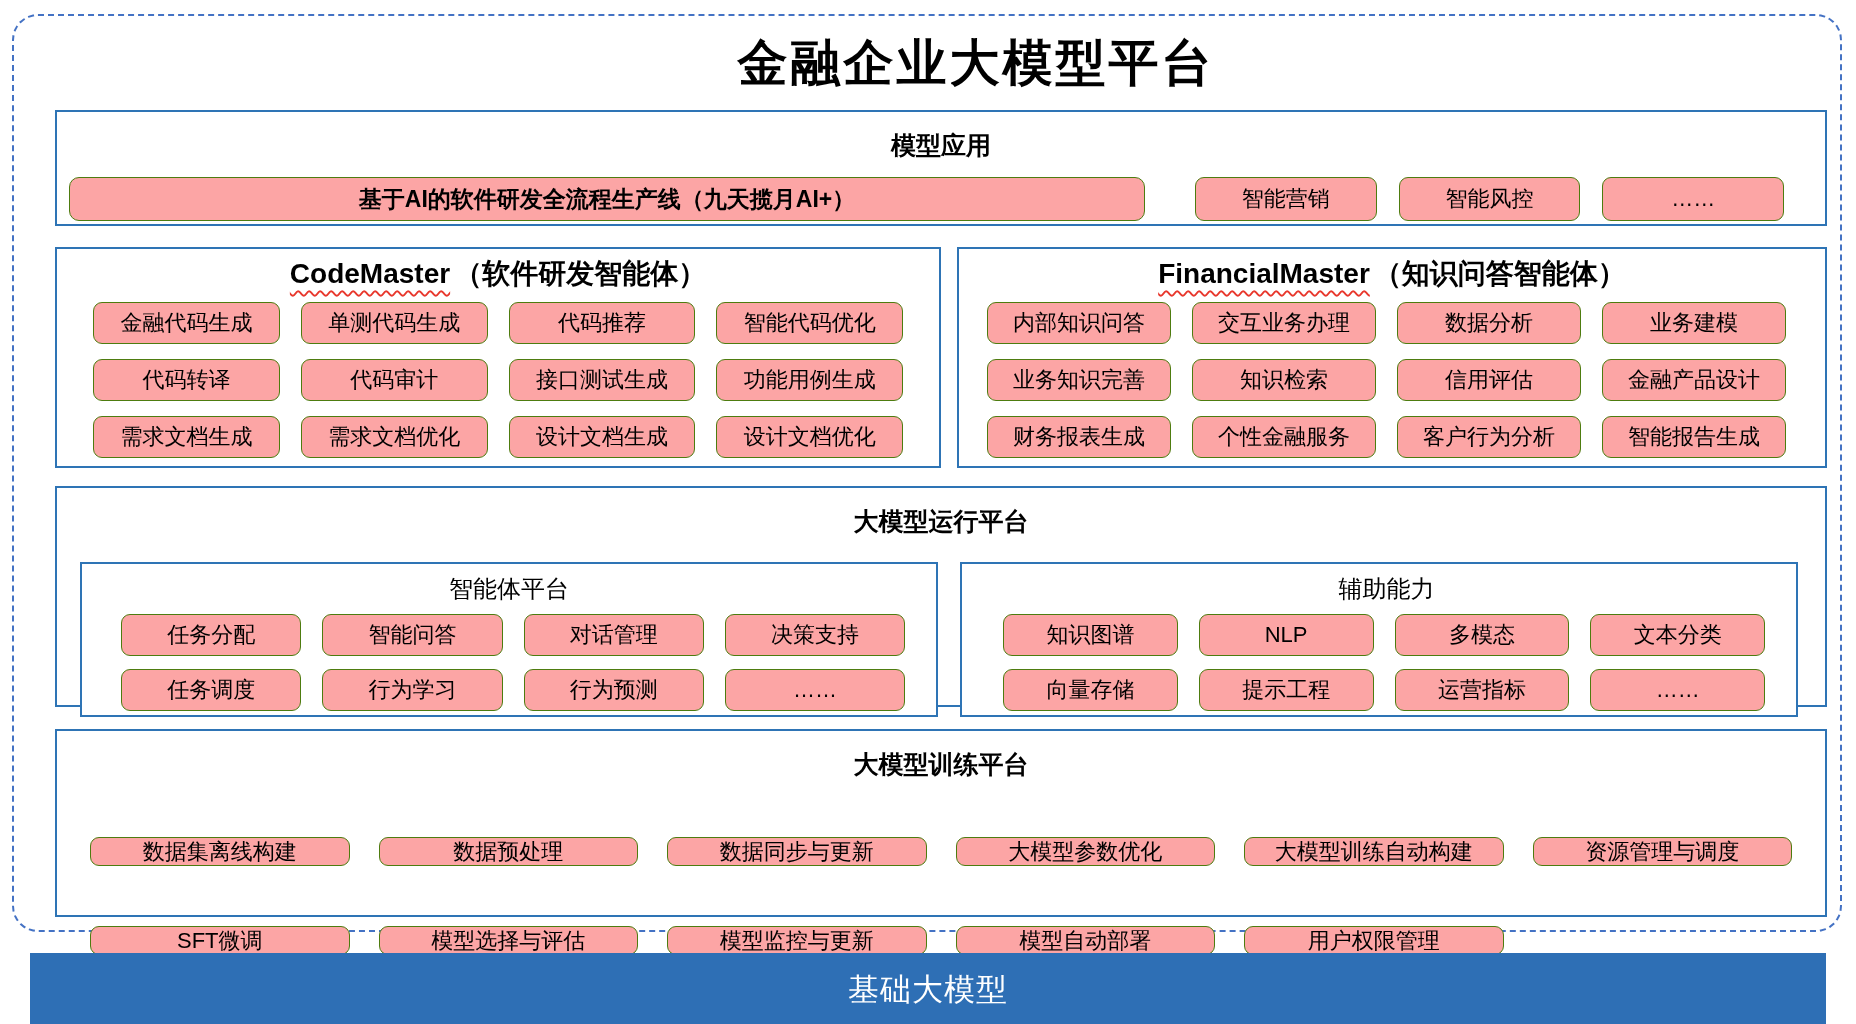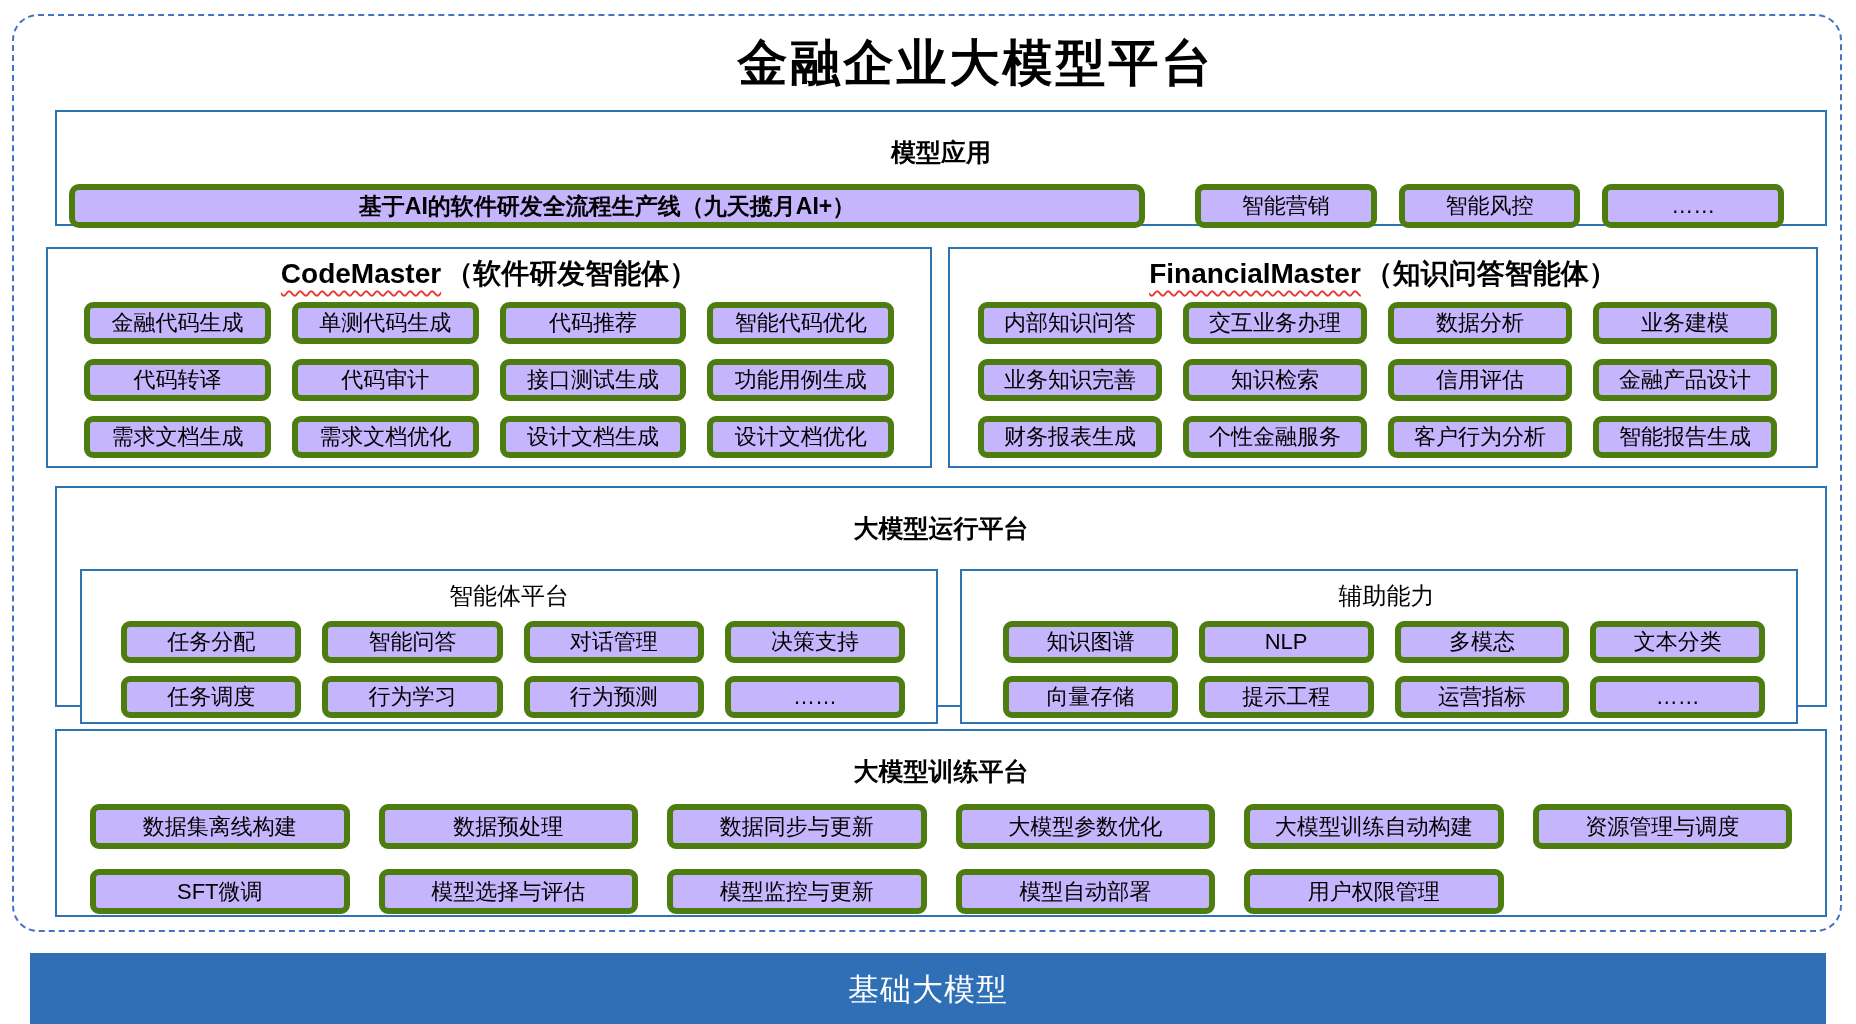--- a/index.html
+++ b/index.html
@@ -12,32 +12,32 @@
     border:2px dashed #4472c4;border-radius:26px;box-sizing:border-box;
   }
   .page-title{
     position:absolute;top:30px;left:0;width:100%;margin:0;text-align:center;
     font-family:"DejaVu Serif",serif;font-weight:700;font-size:50px;letter-spacing:3px;padding-left:48px;
   }
   .sec{
     position:absolute;left:55px;width:1772px;border:2px solid #2e74b5;
     background:#fff;box-sizing:border-box;
   }
-  .sec-header{text-align:center;font-weight:700;font-size:25px;padding-top:24px;}
+  .sec-header{text-align:center;font-weight:700;font-size:25px;padding-top:17px;}
   .box{
-    border:6px solid #4d7c0f;border-radius:9px;background:#c4b5fd;box-sizing:border-box;
+    border:1px solid #4d7c0f;border-radius:9px;background:#fca5a5;box-sizing:border-box;
     display:flex;align-items:center;justify-content:center;font-size:22px;white-space:nowrap;
   }
   
   .sec-apps{top:110px;height:116px;}
   .apps-row{display:flex;margin-top:15px;padding:0 41px 0 12px;gap:22px;height:44px;}
   .pipeline{flex:none;width:1076px;margin-right:28px;font-weight:700;font-size:23px;border-radius:10px;}
   .app{flex:1;}
   
-  .agents-row{position:absolute;left:46px;top:247px;width:1772px;height:221px;display:flex;gap:16px;}
+  .agents-row{position:absolute;left:55px;top:247px;width:1772px;height:221px;display:flex;gap:16px;}
   .panel{border:2px solid #2e74b5;box-sizing:border-box;background:#fff;}
   .codemaster{width:886px;}
   .financialmaster{flex:1;}
   .panel-title{text-align:center;font-weight:700;font-size:28px;margin-top:6px;}
   .squiggle{
     text-decoration-line:underline;text-decoration-style:wavy;
     text-decoration-color:#e8372c;text-decoration-thickness:2px;
     text-underline-offset:7px;margin-right:4px;
   }
   .grid4{display:grid;grid-template-columns:repeat(4,1fr);gap:15px 21px;margin-top:9px;}
@@ -50,21 +50,21 @@
   .inner-panel{border:2px solid #2e74b5;box-sizing:border-box;background:#fff;}
   .agent-platform{width:858px;}
   .aux{flex:1;padding-left:15px;}
   .inner-title{text-align:center;font-size:24px;font-weight:400;margin-top:9px;}
   .rt-grid{gap:13px 21px;margin-top:9px;}
   .ap-grid{padding:0 31px 0 39px;}
   .aux-grid{padding:0 31px 0 26px;}
   
   .sec-training{top:729px;height:188px;}
   .grid6{display:grid;grid-template-columns:repeat(6,1fr);gap:20px 29px;margin-top:16px;padding:0 33px;}
-  .grid6 .box{height:45px;}
+  .grid6 .box{height:29px;margin-top:40px;}
   
   .foundation-bar{
     position:absolute;left:30px;top:953px;width:1796px;height:73px;background:#2e6fb5;
     color:#fff;display:flex;align-items:center;justify-content:center;
     font-size:31px;letter-spacing:1px;
   }
 </style>
 </head>
 <body>
 

